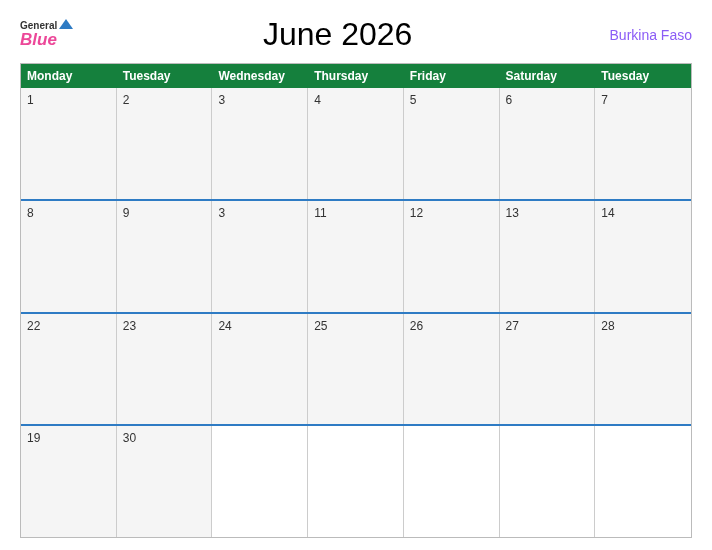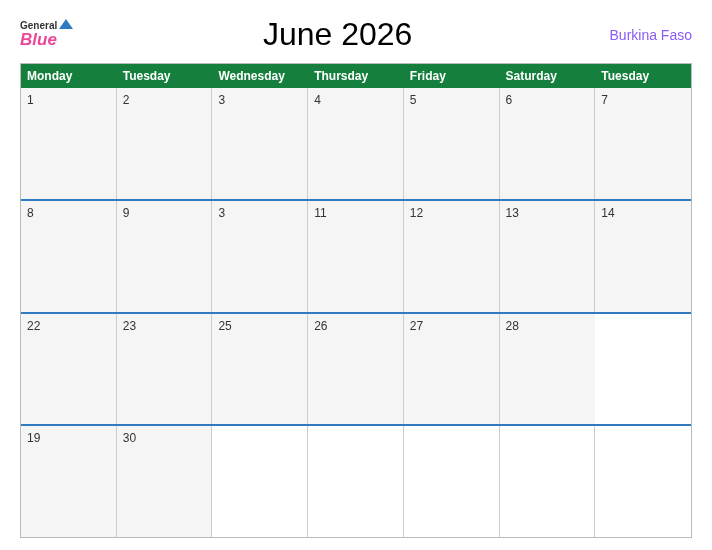--- a/index.html
+++ b/index.html
@@ -196,20 +196,23 @@
           </div>
         </div>
         <div class="week-row">
           <div class="day-cell">
             <span class="day-num">22</span>
           </div>
           <div class="day-cell">
             <span class="day-num">23</span>
           </div>
           <div class="day-cell">
+            <span class="day-num">24</span>
+          </div>
+          <div class="day-cell">
             <span class="day-num">25</span>
           </div>
           <div class="day-cell">
             <span class="day-num">26</span>
           </div>
           <div class="day-cell">
             <span class="day-num">27</span>
           </div>
           <div class="day-cell">
             <span class="day-num">28</span>

